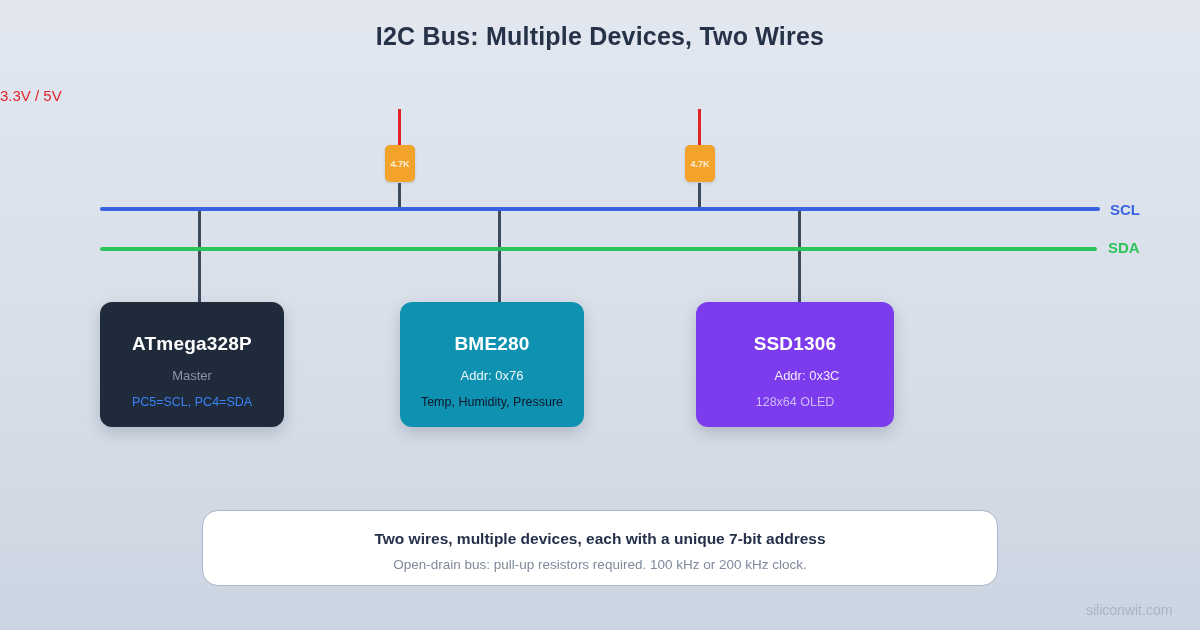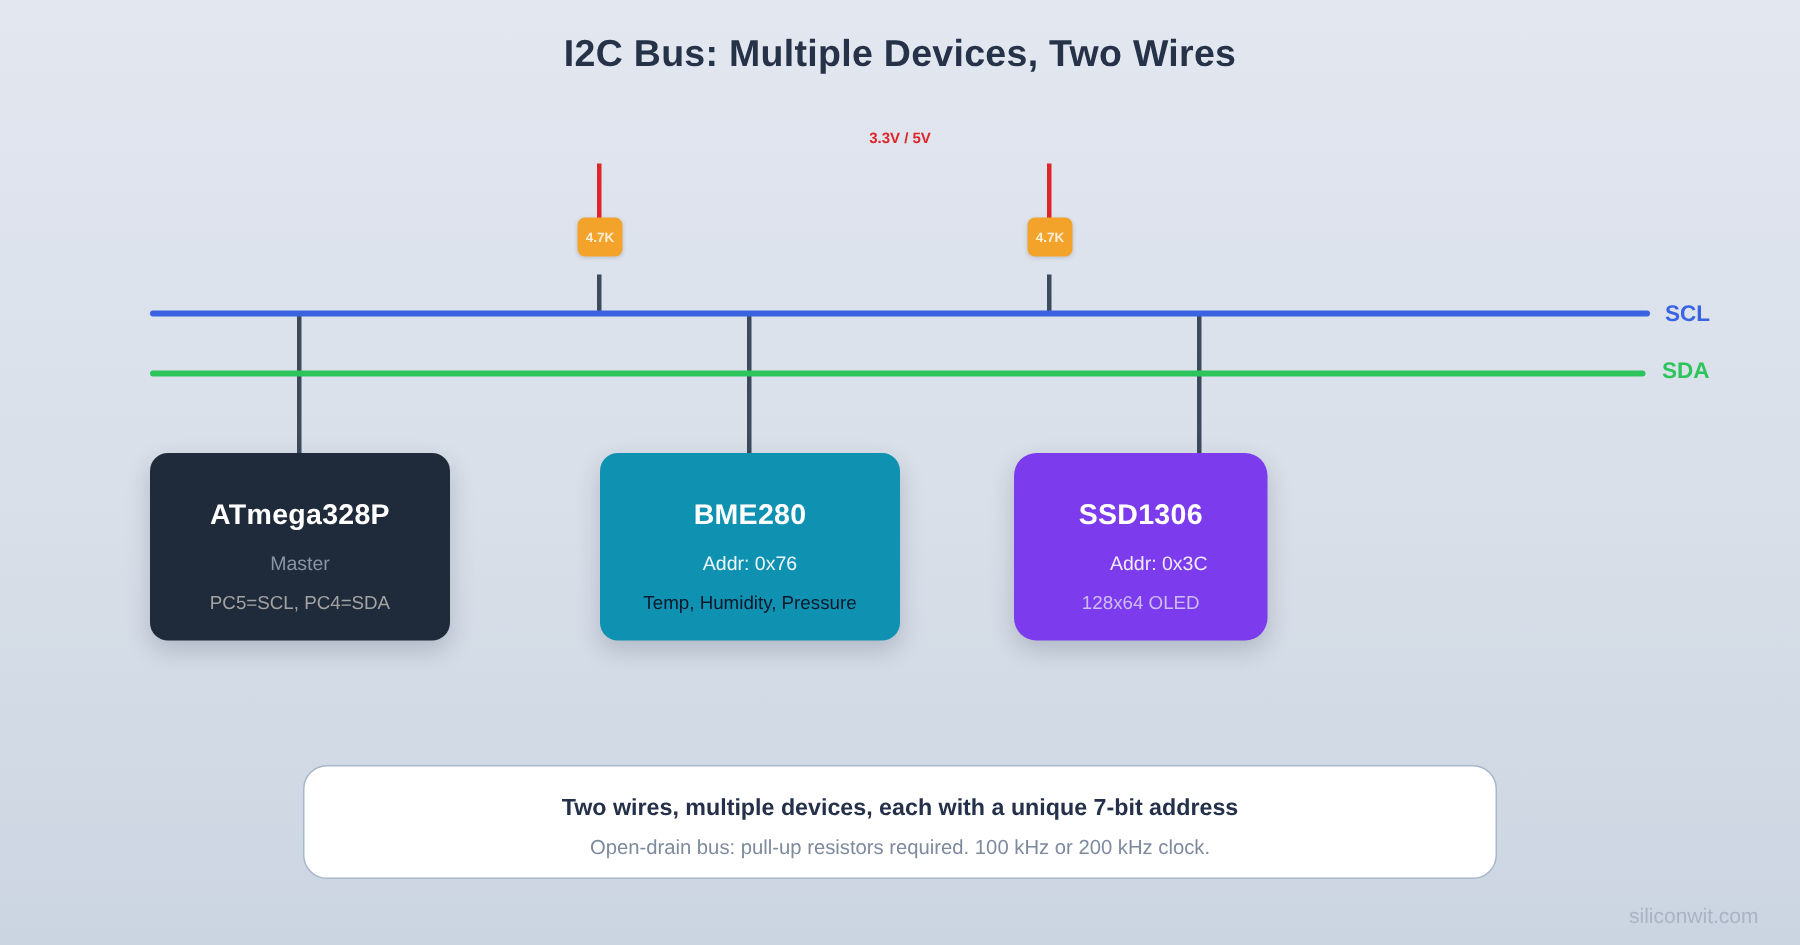--- a/index.html
+++ b/index.html
@@ -24,35 +24,34 @@
     font-size: 25px;
     font-weight: 700;
     color: #263247;
     letter-spacing: 0.2px;
   }
   .power-label {
     position: absolute;
     top: 87px;
     left: 0;
     width: 100%;
-    text-align: center;
-    font-size: 10px;
-    font-weight: 700;
+    font-size: 15px;
+    font-weight: 400;
   }
   .vwire {
     position: absolute;
     width: 3px;
   }
   .vwire.power { top: 109px; height: 37px; }
   .vwire.rdrop { top: 183px; height: 27px; background: #3d4a5c; }
   .resistor {
     position: absolute;
     top: 145px;
     width: 30px;
-    height: 26px;
+    height: 37px;
     border-radius: 5px;
     display: flex;
     align-items: center;
     justify-content: center;
     box-shadow: 0 1px 3px rgba(40,50,70,0.18);
   }
   .rlabel {
     font-size: 9px;
     font-weight: 700;
     color: rgba(255,255,255,0.82);
@@ -77,21 +76,21 @@
     position: absolute;
     top: 210px;
     height: 93px;
     width: 3px;
     background: #3d4a5c;
     z-index: 1;
   }
   .card {
     position: absolute;
     top: 302px;
-    width: 200px;
+    width: 184px;
     height: 125px;
     border-radius: 12px;
     display: flex;
     flex-direction: column;
     align-items: center;
     text-align: center;
     z-index: 2;
     box-shadow: 0 6px 16px rgba(30,40,60,0.20);
   }
   .card-title {
@@ -168,30 +167,30 @@
   <div class="connector" style="left:798px"></div>
 
   <div class="bus scl" style="background-color: rgb(58, 99, 226);"></div>
   <div class="bus sda" style="background-color: rgb(45, 196, 92);"></div>
   <div class="bus-label scl" style="color: rgb(58, 99, 226);">SCL</div>
   <div class="bus-label sda" style="color: rgb(45, 196, 92);">SDA</div>
 
   <div class="card" style="left: 100px; background-color: rgb(31, 42, 58);">
     <div class="card-title">ATmega328P</div>
     <div class="card-line2" style="color: rgb(138, 148, 164);">Master</div>
-    <div class="card-line3" style="color: #a3a3a3;">PC5=SCL, PC4=SDA</div>
+    <div class="card-line3" style="color: #3b82f6;">PC5=SCL, PC4=SDA</div>
   </div>
 
   <div class="card" style="left: 400px; background-color: rgb(15, 146, 177);">
     <div class="card-title">BME280</div>
     <div class="card-line2" style="color: rgb(238, 248, 251);">Addr: 0x76</div>
     <div class="card-line3" style="color: #0f172a;">Temp, Humidity, Pressure</div>
   </div>
 
-  <div class="card" style="left: 676px; width: 169px; background-color: rgb(124, 60, 238); border-radius: 15px;">
+  <div class="card" style="left: 696px; width: 198px; background-color: rgb(124, 60, 238);">
     <div class="card-title">SSD1306</div>
     <div class="card-line2" style="color: rgb(240, 234, 253); margin-left: 24px;">Addr: 0x3C</div>
     <div class="card-line3" style="color: rgb(206, 188, 246);">128x64 OLED</div>
   </div>
 
   <div class="info">
     <div class="info-title">Two wires, multiple devices, each with a unique 7-bit address</div>
     <div class="info-sub">Open-drain bus: pull-up resistors required. 100 kHz or 200 kHz clock.</div>
   </div>
 

